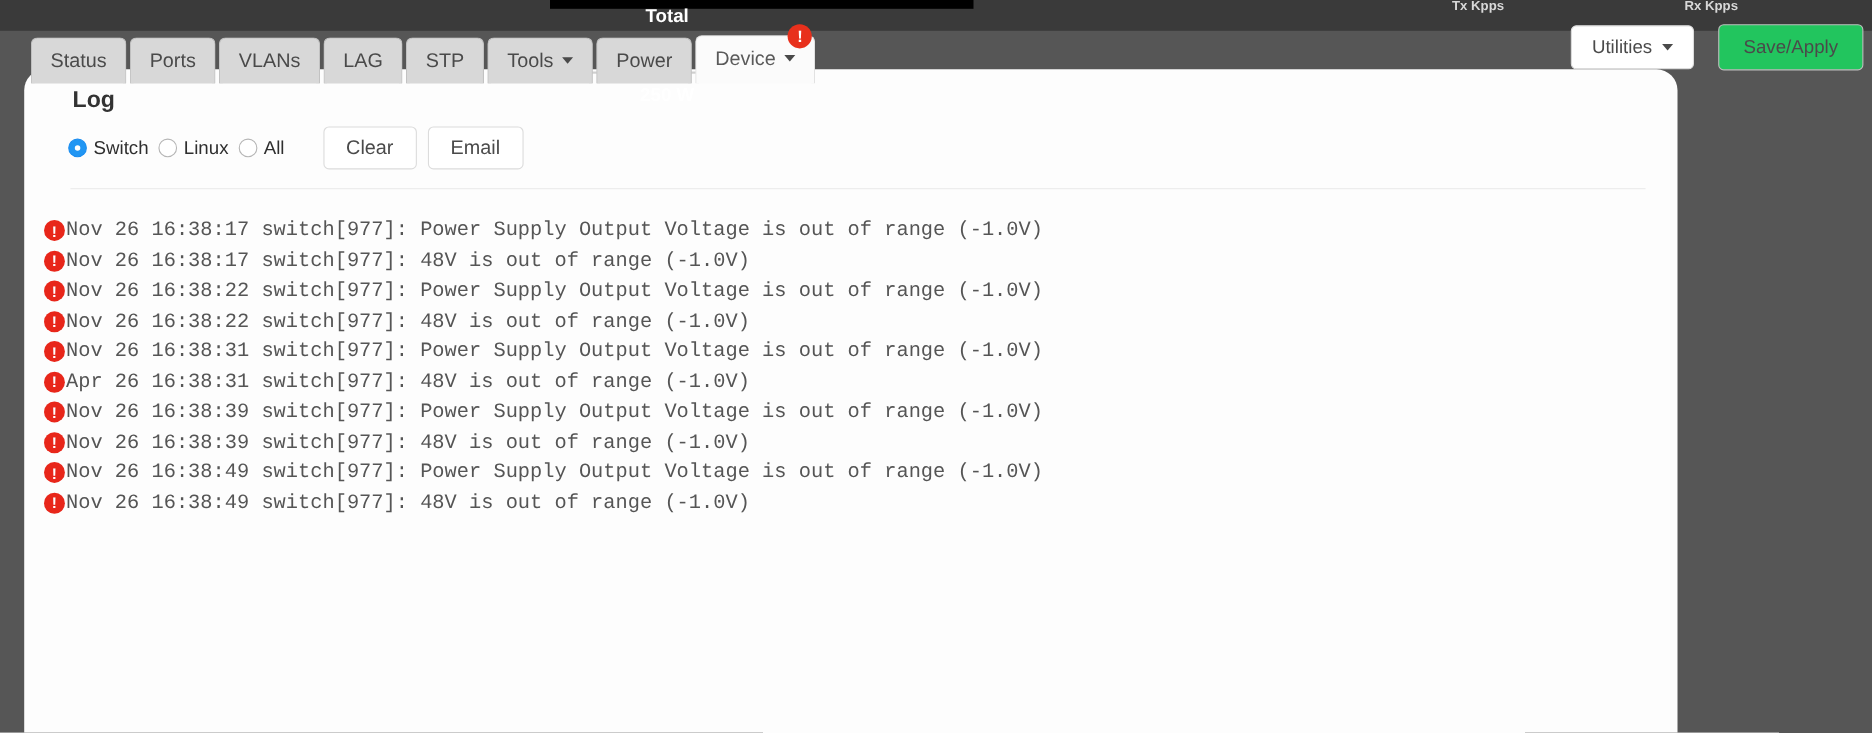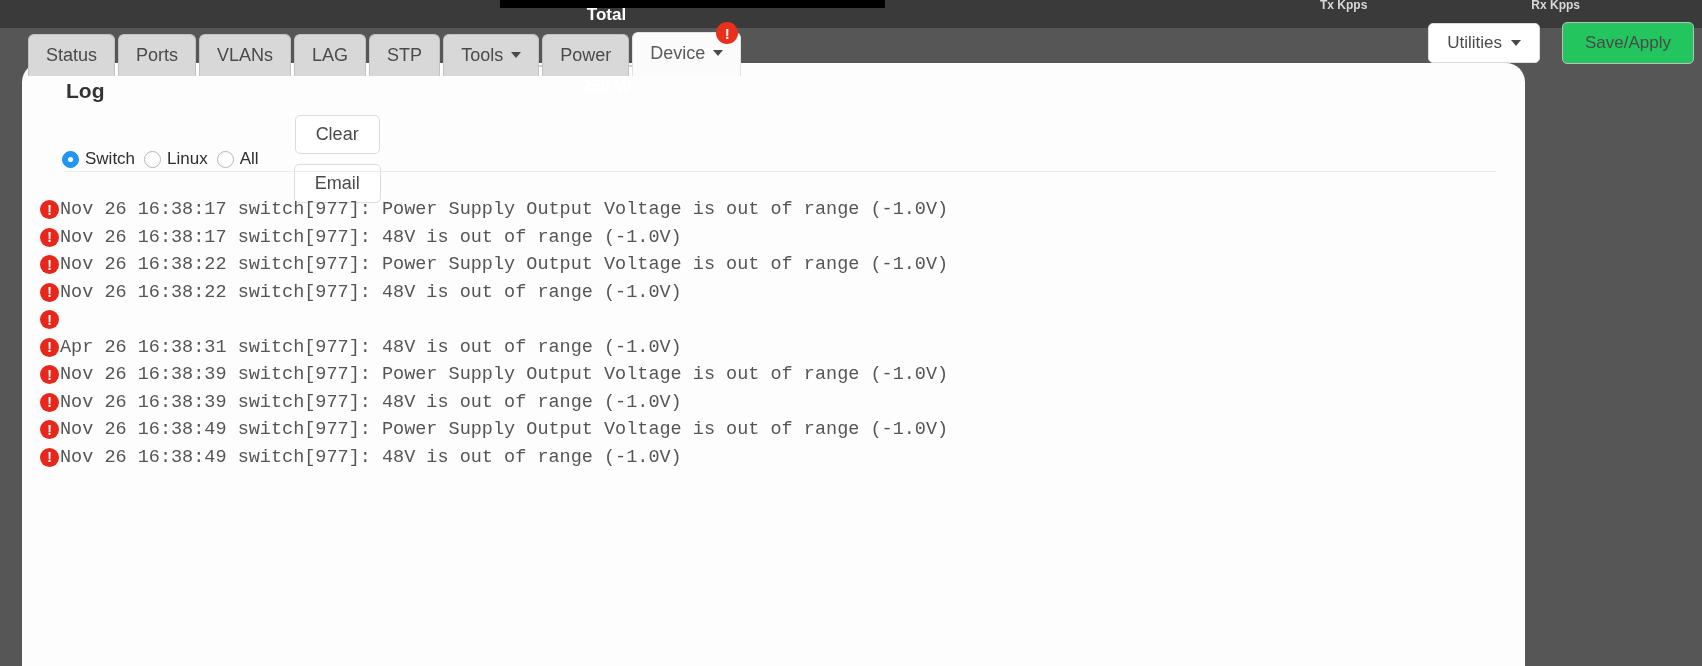--- a/index.html
+++ b/index.html
@@ -242,21 +242,20 @@
     left: 5px; top: 5px;
     width: 5px; height: 5px;
     border-radius: 50%;
     background: #ffffff;
   }
   .ctrl-buttons {
     display: flex;
     align-items: center;
     gap: 10px;
     margin-left: 26px;
-    flex-direction: column;
   }
   .btn-plain {
     background: #ffffff;
     border: 1px solid #dcdcdc;
     border-radius: 5px;
     color: #4a4a4a;
     font-size: 18px;
     padding: 8px 20px;
     cursor: pointer;
   }
@@ -406,20 +405,21 @@
         <div class="log-line">
           <span class="log-icon" style="background: rgb(232, 38, 26);">!</span>
           <span class="log-text">Nov 26 16:38:22 switch[977]: Power Supply Output Voltage is out of range (-1.0V)</span>
         </div>
         <div class="log-line">
           <span class="log-icon" style="background: rgb(232, 38, 26);">!</span>
           <span class="log-text">Nov 26 16:38:22 switch[977]: 48V is out of range (-1.0V)</span>
         </div>
         <div class="log-line">
           <span class="log-icon" style="background: rgb(232, 38, 26);">!</span>
+          <span class="log-text">Nov 26 16:38:31 switch[977]: Power Supply Output Voltage is out of range (-1.0V)</span>
         </div>
         <div class="log-line">
           <span class="log-icon" style="background: rgb(232, 38, 26);">!</span>
           <span class="log-text">Apr 26 16:38:31 switch[977]: 48V is out of range (-1.0V)</span>
         </div>
         <div class="log-line">
           <span class="log-icon" style="background: rgb(232, 38, 26);">!</span>
           <span class="log-text">Nov 26 16:38:39 switch[977]: Power Supply Output Voltage is out of range (-1.0V)</span>
         </div>
         <div class="log-line">

